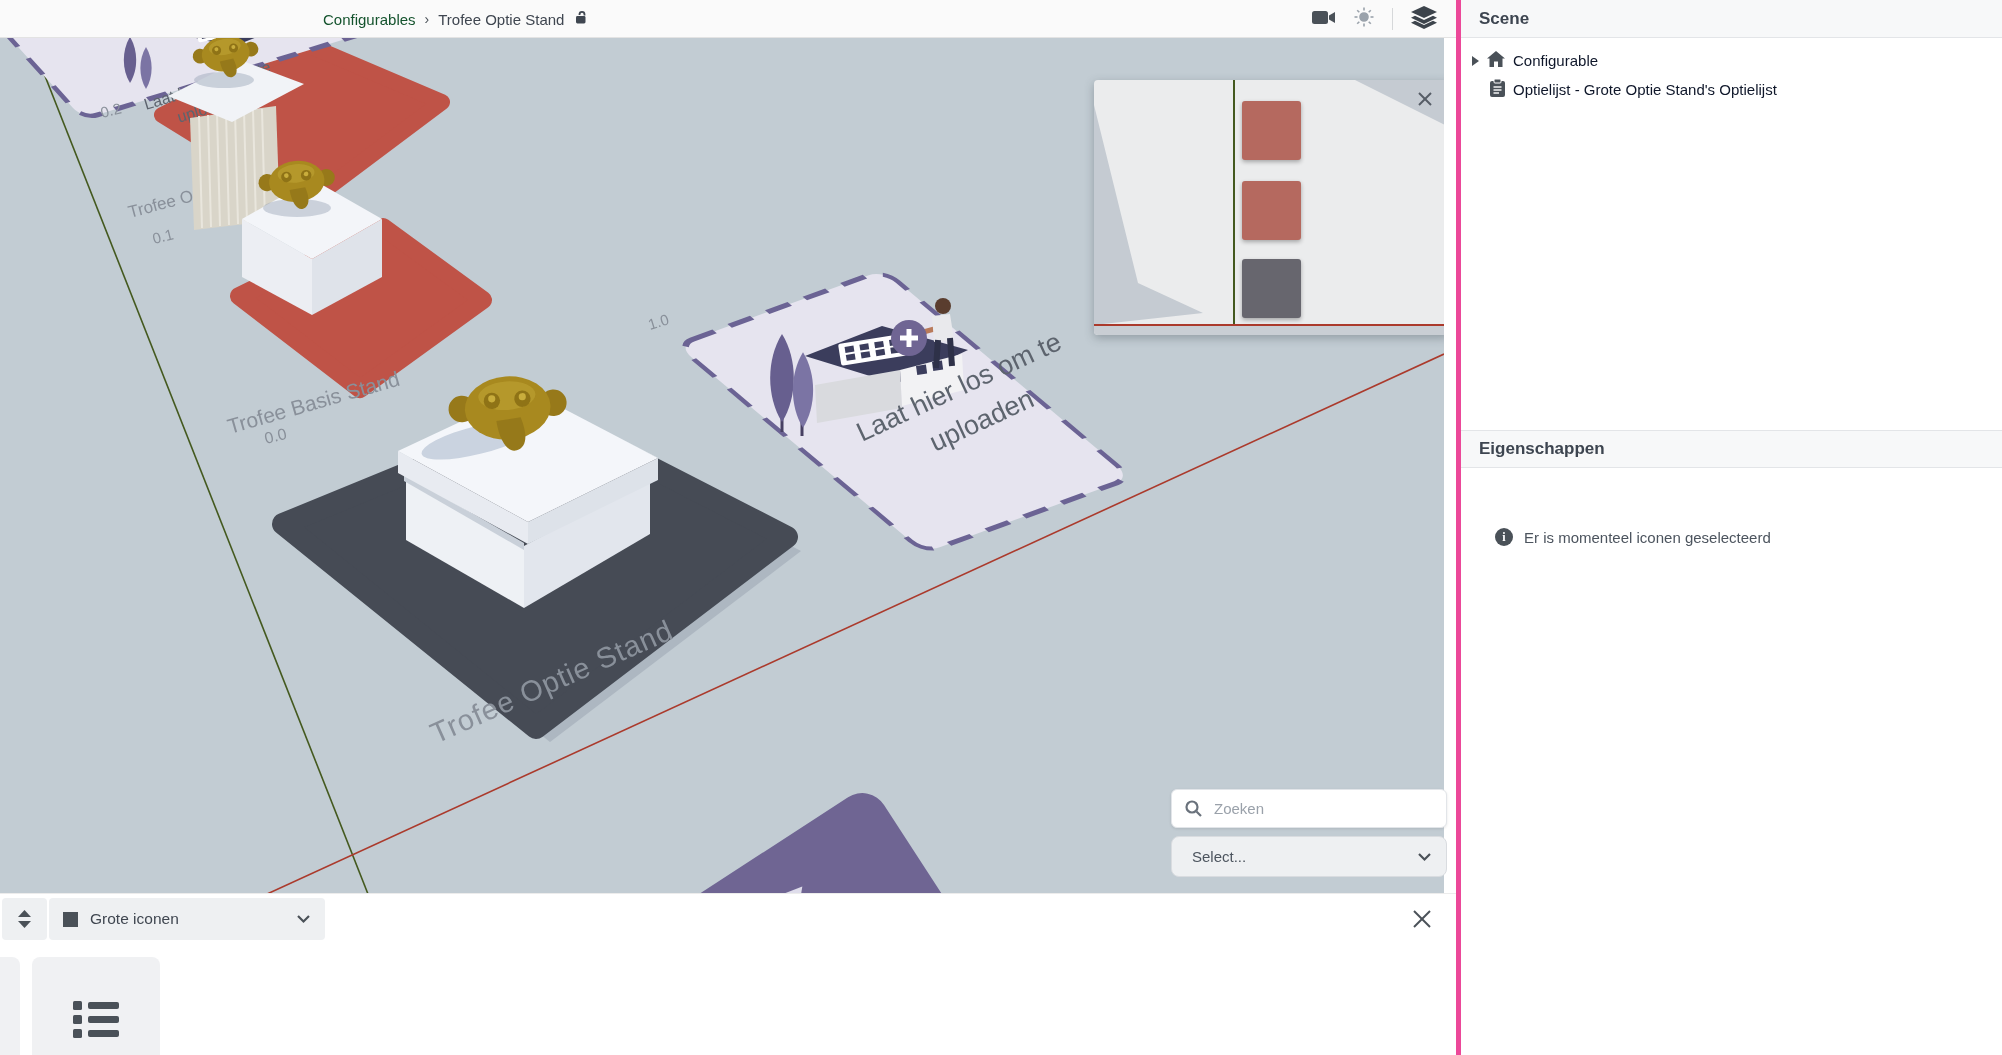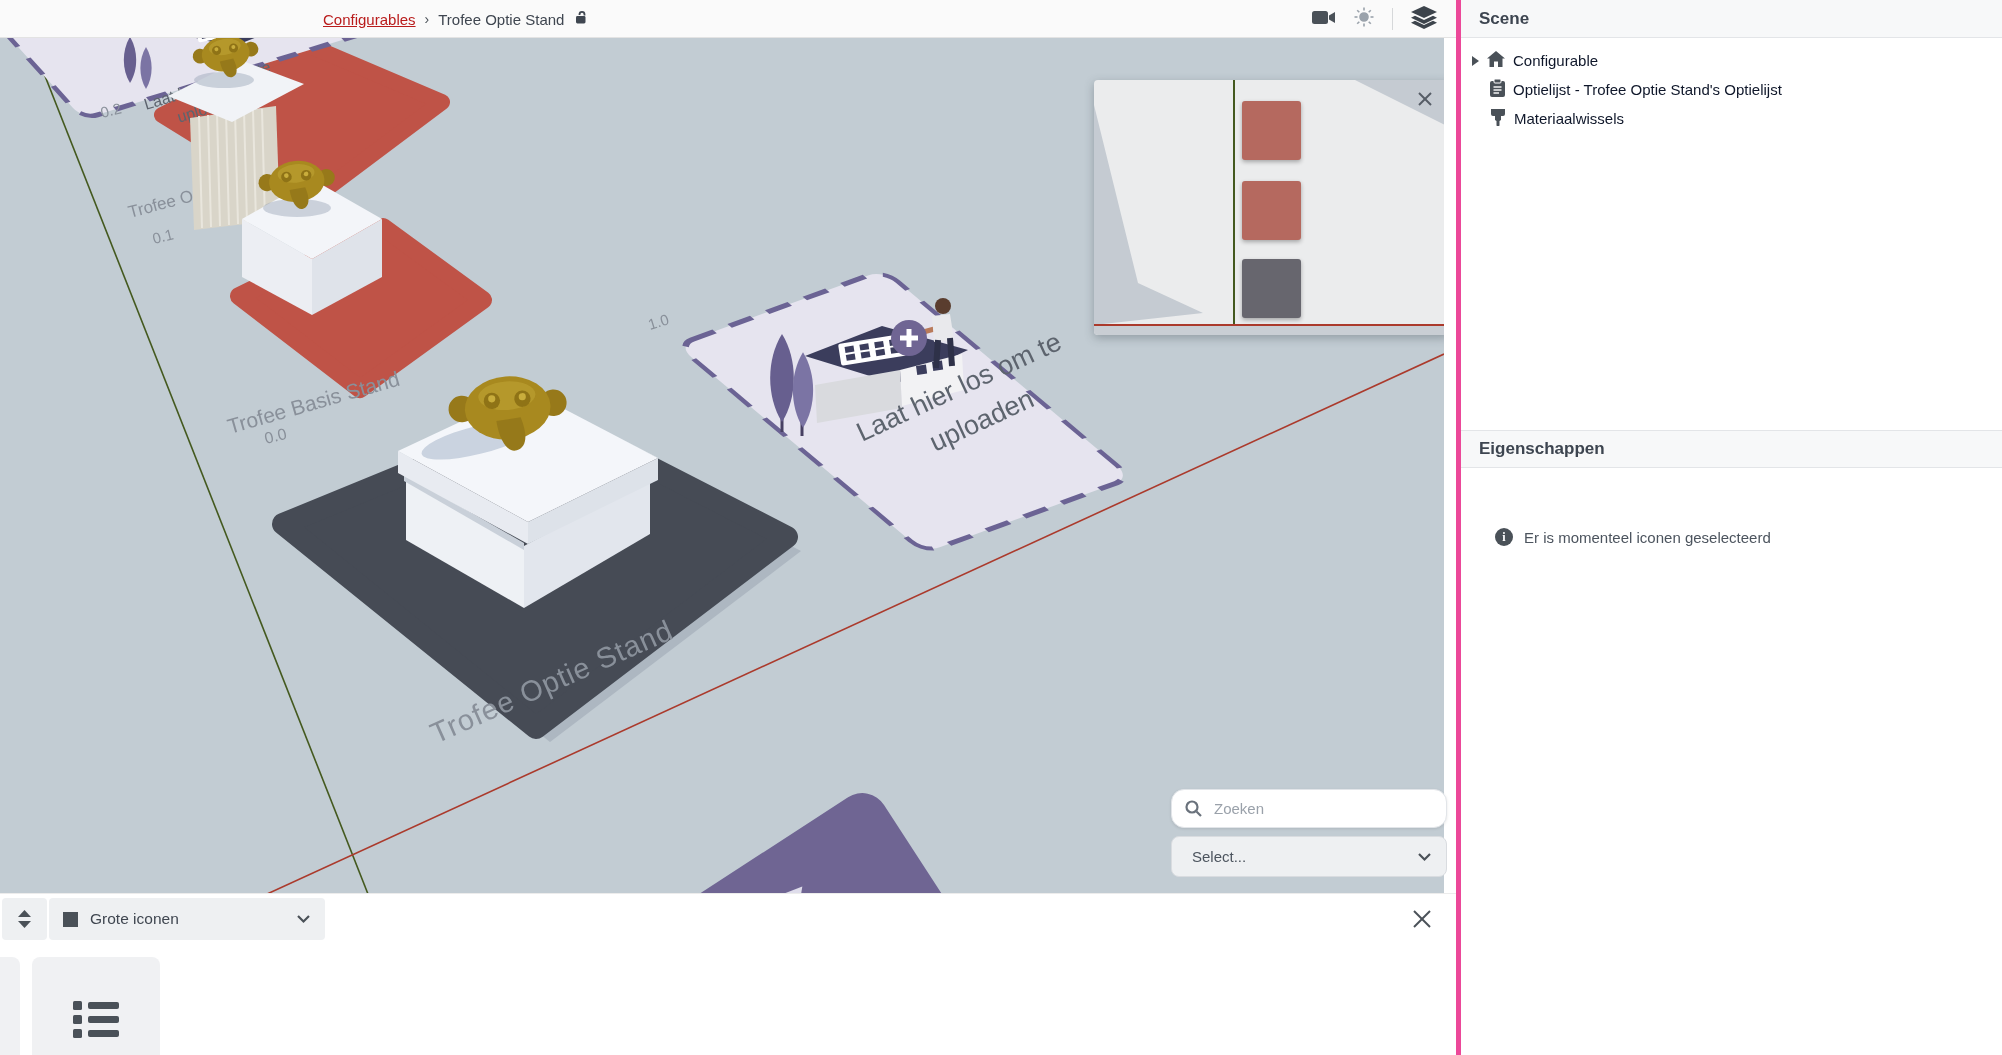--- a/index.html
+++ b/index.html
@@ -5,21 +5,21 @@
   * { margin:0; padding:0; box-sizing:border-box; }
   body { background:#fff; }
   .app { position:relative; width:2002px; height:1055px; overflow:hidden;
          font-family:"Liberation Sans", sans-serif; background:#fff; }
 
   
   .topbar { position:absolute; left:0; top:0; width:1456px; height:38px;
             background:#fafafa; border-bottom:1px solid #e3e3e3; z-index:30; }
   .breadcrumb { position:absolute; left:323px; top:0; height:38px; display:flex;
                 align-items:center; gap:9px; font-size:15px; color:#3f4650; }
-  .bc-link { text-decoration:underline; color:#b91c1c; cursor:pointer; }
+  .bc-link { color:#14532d; cursor:pointer; }
   .bc-sep { color:#4a5158; font-size:14px; }
   .bc-cur { color:#3f4650; }
   .topbar-icons { position:absolute; left:1312px; top:0; height:38px; display:flex;
                   align-items:center; gap:18px; }
   .tb-divider { width:1px; height:22px; background:#d6d8da; }
 
   
   .viewport { position:absolute; left:0; top:38px; width:1444px; height:856px;
               background:#c2ccd3; overflow:hidden; }
   .vgutter { position:absolute; left:1444px; top:38px; width:12px; height:856px; background:#fff; }
@@ -34,21 +34,21 @@
   .pv-vline { position:absolute; left:139px; top:0; width:2px; height:255px; background:#44591f; }
   .pv-hline { position:absolute; left:0; top:244px; width:355px; height:2px; background:#ab3a2c; }
   .pv-bottom { position:absolute; left:0; top:246px; width:355px; height:9px; background:#c9ced4; }
   .swatch { position:absolute; left:148px; width:59px; height:59px; border-radius:3px;
             box-shadow:0 2px 4px rgba(0,0,0,.3); cursor:pointer; }
   .pv-close { position:absolute; left:316px; top:4px; width:30px; height:30px; display:flex;
               align-items:center; justify-content:center; cursor:pointer; }
 
   
   .search-box { position:absolute; left:1171px; top:789px; width:276px; height:39px; z-index:11; }
-  .search-box input { width:100%; height:100%; border:1px solid #e2e5e9; border-radius:13px;
+  .search-box input { width:100%; height:100%; border:1px solid #e2e5e9; border-radius:6px;
             padding:0 12px 0 42px; font-size:15px; color:#3f4650; background:#fff;
             font-family:"Liberation Sans",sans-serif; box-shadow:0 1px 3px rgba(0,0,0,.10); outline:none; }
   .search-box input::placeholder { color:#9aa1aa; }
   .search-ico { position:absolute; left:13px; top:10px; }
   .type-select { position:absolute; left:1171px; top:836px; width:276px; height:41px;
             background:#eef0f2; border:1px solid #d9dce0; border-radius:8px; z-index:11;
             display:flex; align-items:center; padding:0 14px 0 20px; cursor:pointer; }
   .type-select .val { flex:1; font-size:15px; color:#4c545e; }
 
   
@@ -372,30 +372,21 @@
       <div class="tree-row noc">
         <span>
           <svg width="15" height="18" viewBox="0 0 15 18" fill="#4a5158">
             <rect x="0" y="2" width="15" height="16" rx="2"></rect>
             <rect x="4" y="0" width="7" height="4" rx="1" fill="#4a5158" stroke="#fff" stroke-width="1"></rect>
             <line x1="3.5" y1="8" x2="11.5" y2="8" stroke="#fff" stroke-width="1.4"></line>
             <line x1="3.5" y1="11" x2="11.5" y2="11" stroke="#fff" stroke-width="1.4"></line>
             <line x1="3.5" y1="14" x2="9" y2="14" stroke="#fff" stroke-width="1.4"></line>
           </svg>
         </span>
-        <span>Optielijst - Trofee Optie Stand's Optielijst</span>
-      </div>
-      <div class="tree-row noc">
-        <span>
-          <svg width="16" height="17" viewBox="0 0 16 17" fill="#4a5158">
-            <path d="M1 0 h14 v5 a2 2 0 0 1 -2 2 h-10 a2 2 0 0 1 -2 -2 Z"></path>
-            <path d="M5 7 h6 v4 l-1.5 1 v4 a1.5 1.5 0 0 1 -3 0 v-4 L5 11 Z"></path>
-          </svg>
-        </span>
-        <span>Materiaalwissels</span>
+        <span>Optielijst - Grote Optie Stand's Optielijst</span>
       </div>
     </div>
 
     <div class="panel-header props-header">
       <span>Eigenschappen</span>
     </div>
     <div class="props-empty">
       <span class="info-ic">i</span>
       <span>Er is momenteel iconen geselecteerd</span>
     </div>

